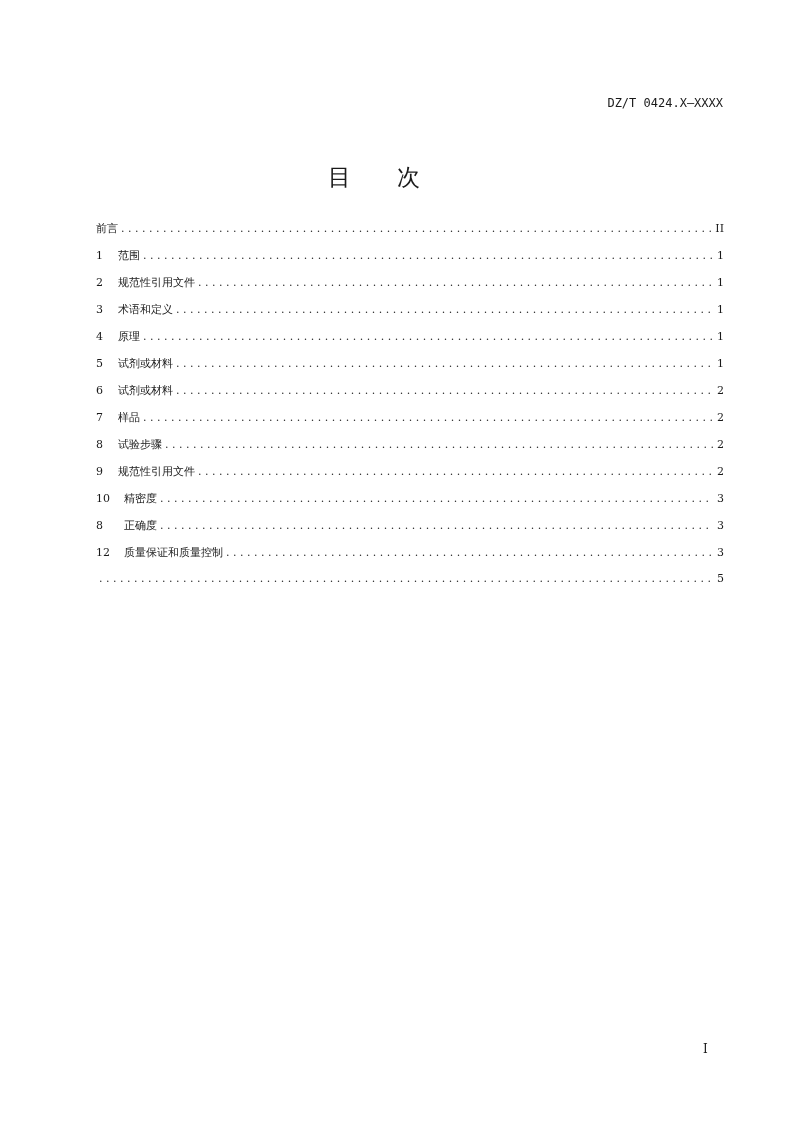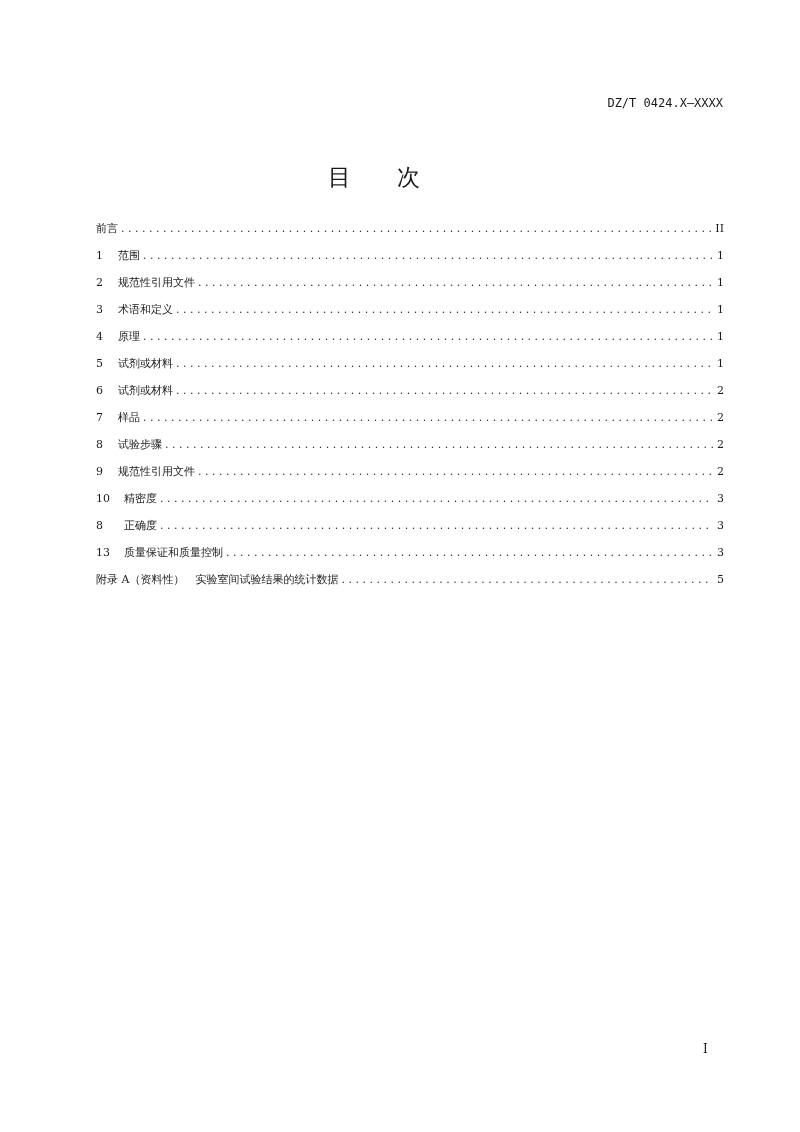--- a/index.html
+++ b/index.html
@@ -97,25 +97,24 @@
       <span class="leader"></span>
       <span class="page">3</span>
     </div>
   <div class="row">
       <span class="num wide">8</span>
       <span class="label">正确度</span>
       <span class="leader"></span>
       <span class="page">3</span>
     </div>
   <div class="row">
-      <span class="num wide">13</span>
+      <span class="num wide">12</span>
       <span class="label">质量保证和质量控制</span>
       <span class="leader"></span>
       <span class="page">3</span>
     </div>
   <div class="row">
-      <span class="label">附录 A（资料性）　实验室间试验结果的统计数据</span>
       <span class="leader"></span>
       <span class="page">5</span>
     </div>
 </div>
 
 <div class="footer-page">I</div>
 
 </body></html>

